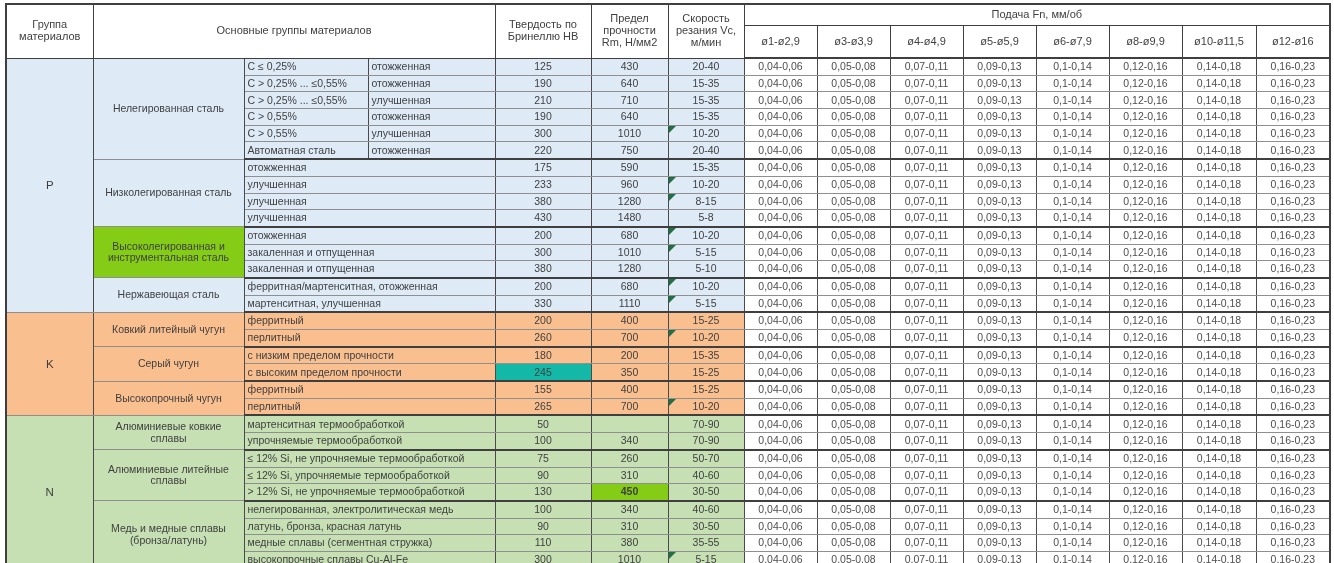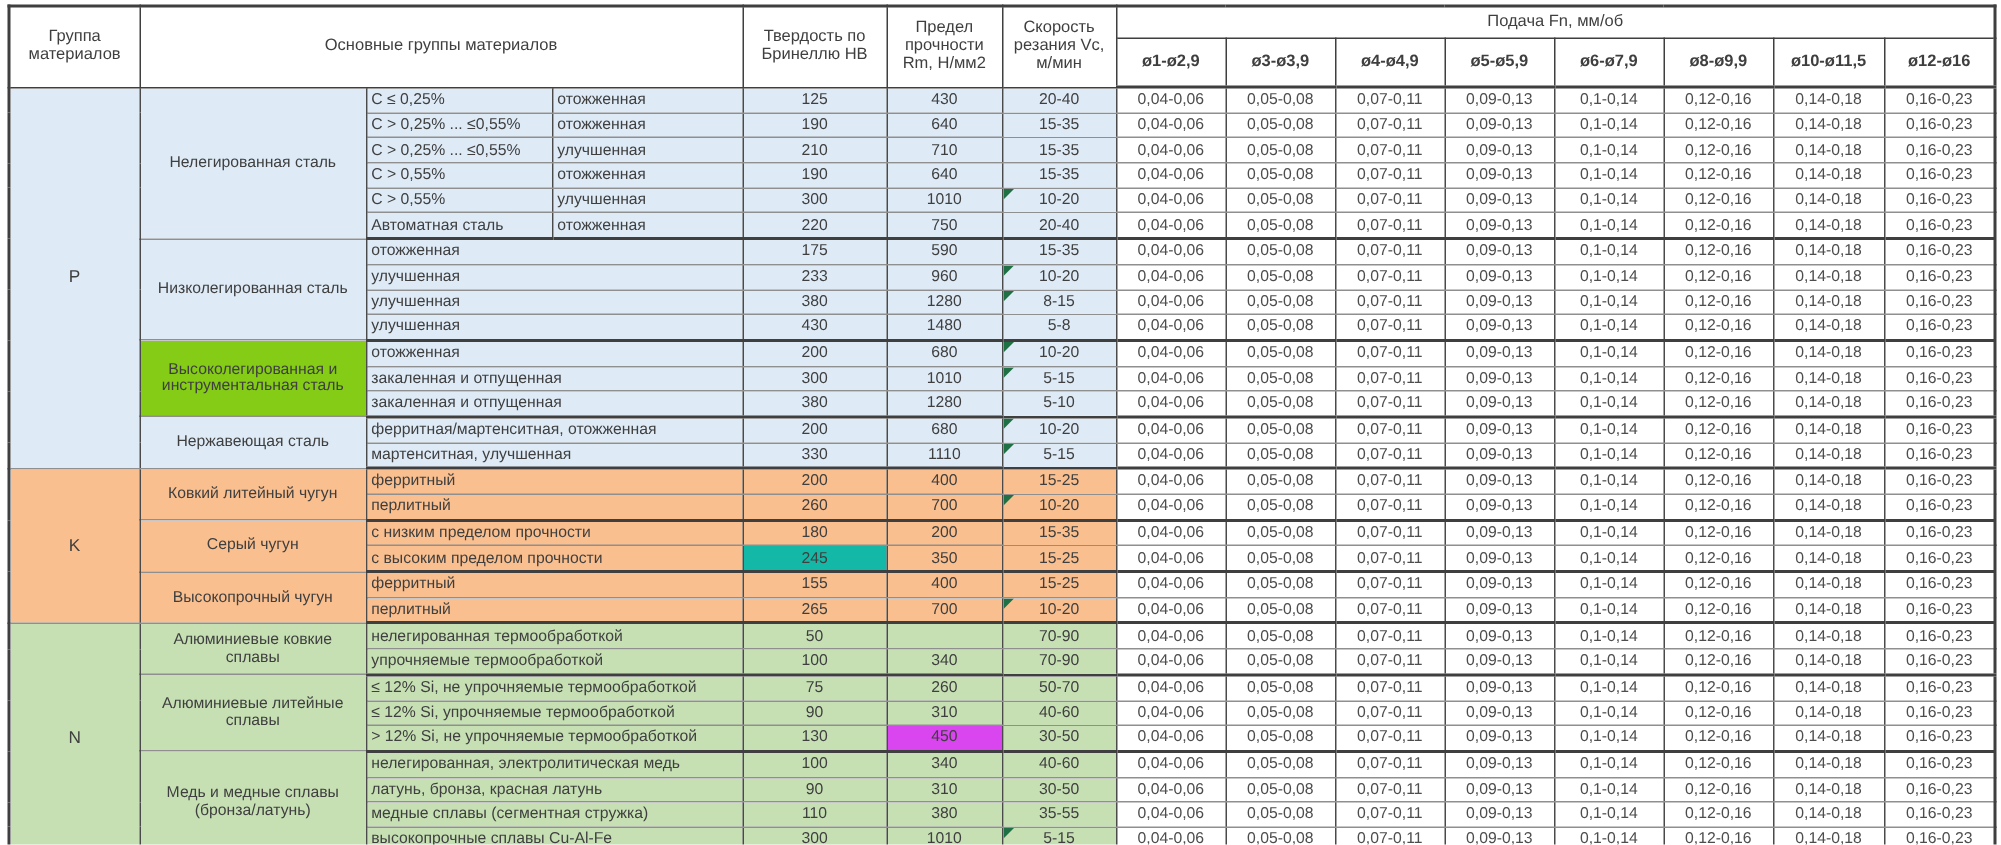--- a/index.html
+++ b/index.html
@@ -15,21 +15,21 @@
   th, td {
     border-left: 1px solid #4a4a4a; border-right: 1px solid #4a4a4a;
     border-top: 1px solid #8f8f8f; border-bottom: 1px solid #8f8f8f;
     overflow: hidden; padding: 0 3px; line-height: 1.08;
   }
   thead th {
     border: 1px solid #3f3f3f; background: #ffffff;
     font-weight: normal; font-size: 11px; text-align: center; vertical-align: middle;
   }
   thead tr.hdr-bottom th { border-bottom: 2px solid #3f3f3f; }
-  thead th.dia { font-weight: bold; }
+  thead th.dia { font-weight: normal; }
   thead th.feed-span { height: 20px; }
   thead tr.hdr-bottom th { height: 31px; }
   tbody td { height: 15.7px; font-size: 10.5px; vertical-align: middle; }
   td.c { text-align: center; }
   td.l { text-align: left; }
   td.group-cell { font-size: 11.5px; text-align: center; }
   td.subgroup-cell { text-align: center; }
   td.vc { position: relative; }
   tr.subgroup-end td { border-bottom: 2px solid #3f3f3f; }
   .note-triangle {
@@ -386,21 +386,21 @@
           <td class="c feed-cell">0,07-0,11</td>
           <td class="c feed-cell">0,09-0,13</td>
           <td class="c feed-cell">0,1-0,14</td>
           <td class="c feed-cell">0,12-0,16</td>
           <td class="c feed-cell">0,14-0,18</td>
           <td class="c feed-cell">0,16-0,23</td>
         </tr>
         <tr>
           <td class="group-cell" rowspan="9" style="background: rgb(198, 224, 180);">N</td>
           <td class="subgroup-cell" rowspan="2" style="background: rgb(198, 224, 180);">Алюминиевые ковкие сплавы</td>
-          <td class="l" colspan="2" style="background: rgb(198, 224, 180);">нелегированная термообработкой</td>
+          <td class="l" colspan="2" style="background: rgb(198, 224, 180);">мартенситная термообработкой</td>
           <td class="c" style="background: rgb(198, 224, 180);">50</td>
           <td class="c" style="background: rgb(198, 224, 180);"></td>
           <td class="c vc" style="background: rgb(198, 224, 180);">70-90</td>
           <td class="c feed-cell">0,04-0,06</td>
           <td class="c feed-cell">0,05-0,08</td>
           <td class="c feed-cell">0,07-0,11</td>
           <td class="c feed-cell">0,09-0,13</td>
           <td class="c feed-cell">0,1-0,14</td>
           <td class="c feed-cell">0,12-0,16</td>
           <td class="c feed-cell">0,14-0,18</td>
@@ -445,21 +445,21 @@
           <td class="c feed-cell">0,07-0,11</td>
           <td class="c feed-cell">0,09-0,13</td>
           <td class="c feed-cell">0,1-0,14</td>
           <td class="c feed-cell">0,12-0,16</td>
           <td class="c feed-cell">0,14-0,18</td>
           <td class="c feed-cell">0,16-0,23</td>
         </tr>
         <tr class="subgroup-end">
           <td class="l" colspan="2" style="background: rgb(198, 224, 180);">&gt; 12% Si, не упрочняемые термообработкой</td>
           <td class="c" style="background: rgb(198, 224, 180);">130</td>
-          <td class="c" style="background: #d946ef;">450</td>
+          <td class="c" style="background: #84cc16; font-weight: bold;">450</td>
           <td class="c vc" style="background: rgb(198, 224, 180);">30-50</td>
           <td class="c feed-cell">0,04-0,06</td>
           <td class="c feed-cell">0,05-0,08</td>
           <td class="c feed-cell">0,07-0,11</td>
           <td class="c feed-cell">0,09-0,13</td>
           <td class="c feed-cell">0,1-0,14</td>
           <td class="c feed-cell">0,12-0,16</td>
           <td class="c feed-cell">0,14-0,18</td>
           <td class="c feed-cell">0,16-0,23</td>
         </tr>

